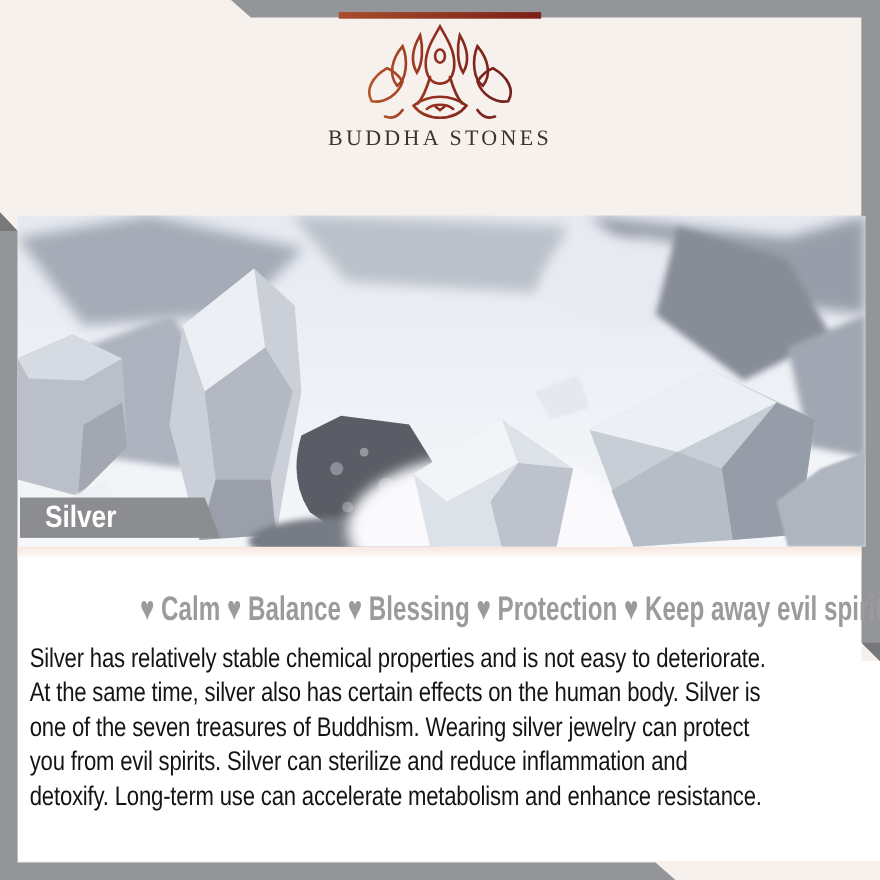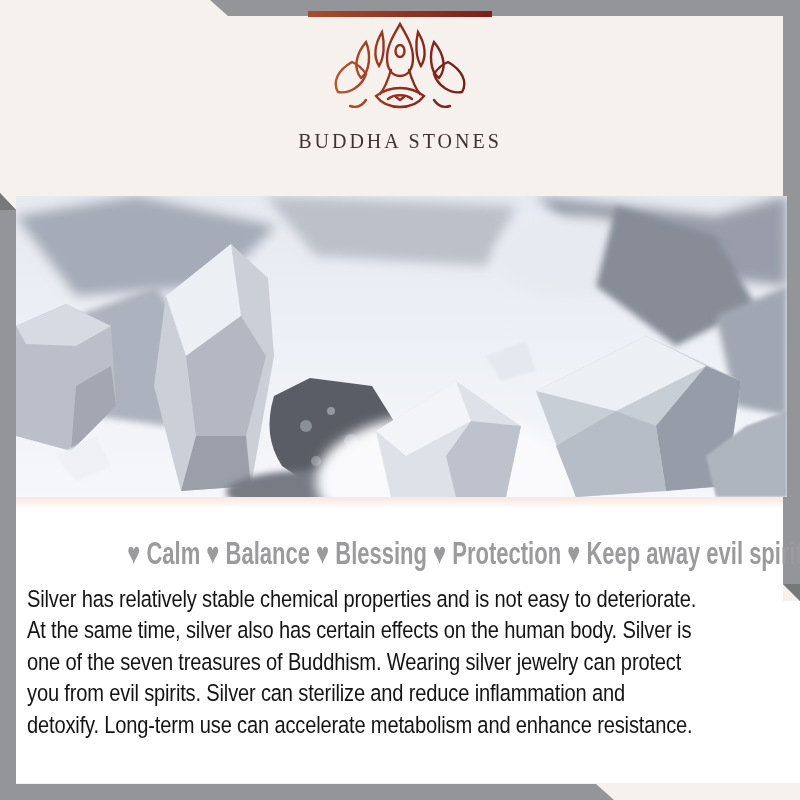--- a/index.html
+++ b/index.html
@@ -45,21 +45,20 @@
   
   .brand-bar{
     left:308px;top:11px;width:184px;height:6px;
     background:linear-gradient(90deg,#a84c2c,#7c2018);
   }
   .lotus{left:330px;top:20px;width:140px;height:100px;}
   .brand-name{
     left:0;top:115px;width:800px;text-align:center;
     font-family:"Liberation Serif",serif;font-size:20px;letter-spacing:3px;
     color:#3e332f;
-    margin-top:15px;
   }
   .title-band{
     left:167px;top:143px;width:476px;height:53px;
     background:var(--title_band,#fdfbf8);
     display:flex;align-items:center;justify-content:center;
   }
   .title-band .t{
     font-size:38px;font-weight:bold;color:var(--title_text,#57585a);
     white-space:nowrap;transform:scaleX(.84);letter-spacing:-.5px;
   }
@@ -198,20 +197,23 @@
       <polygon points="600,215 640,230 650,295 560,301 540,250" fill="#b3b9c2"></polygon>
 
       <polygon points="730,230 771,215 771,301 700,301 690,260" fill="#aab0b9" filter="url(#b1)"></polygon>
 
       <polygon points="40,260 80,240 95,270 60,285" fill="#f0f2f5" filter="url(#b1)"></polygon>
       <polygon points="470,160 510,145 520,175 485,185" fill="#e6eaef" filter="url(#b1)"></polygon>
       <rect x="0" y="0" width="771" height="301" fill="#dfe6f2" opacity="0.10"></rect>
     </svg>
   </div>
 
+  <div class="abs label">
+    <span class="t">Silver</span>
+  </div>
 
   <div class="abs benefits">♥ Calm ♥ Balance ♥ Blessing ♥ Protection ♥ Keep away evil spirits ♥</div>
   <div class="abs description">
       <div class="desc-line">Silver has relatively stable chemical properties and is not easy to deteriorate.</div>
       <div class="desc-line">At the same time, silver also has certain effects on the human body. Silver is</div>
       <div class="desc-line">one of the seven treasures of Buddhism. Wearing silver jewelry can protect</div>
       <div class="desc-line">you from evil spirits. Silver can sterilize and reduce inflammation and</div>
       <div class="desc-line">detoxify. Long-term use can accelerate metabolism and enhance resistance.</div>
     </div>
 

